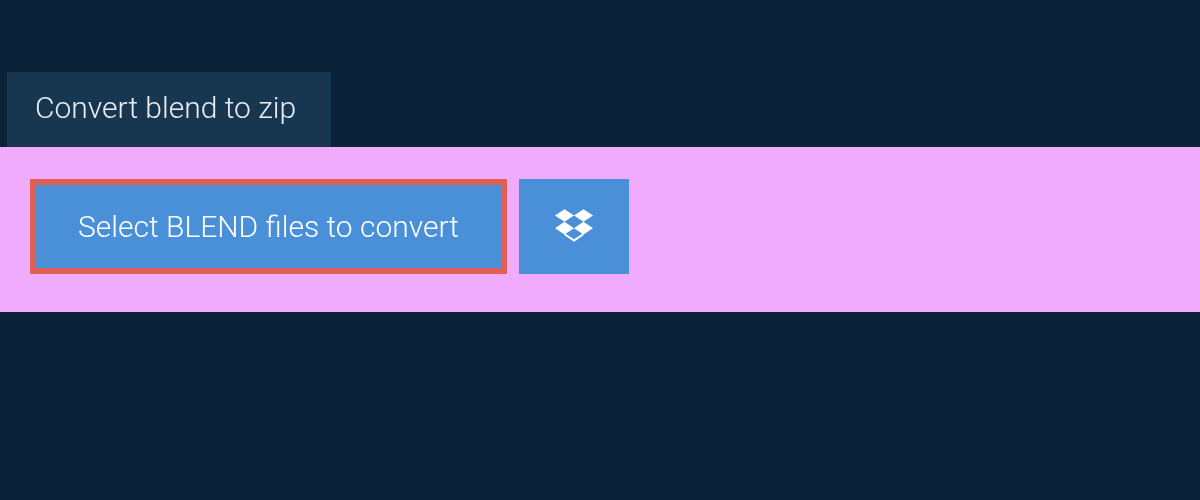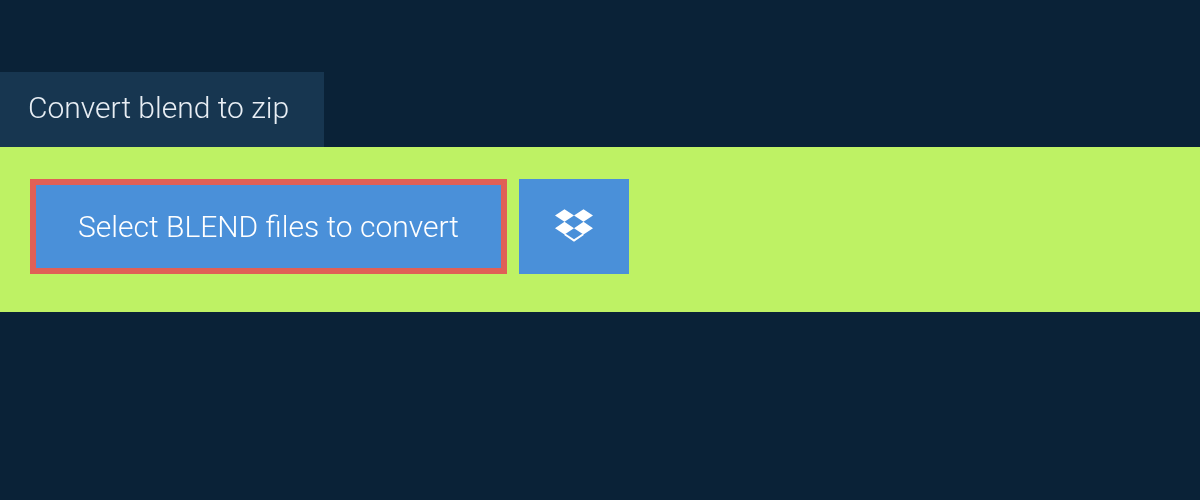--- a/index.html
+++ b/index.html
@@ -10,31 +10,32 @@
     body {
       width: 1200px;
       height: 500px;
       background: #0a2237;
       font-family: -apple-system, BlinkMacSystemFont, "Segoe UI", Roboto, Helvetica, Arial, sans-serif;
       overflow: hidden;
     }
     .tab-bar {
       display: flex;
       padding-top: 72px;
+      padding-left: 7px;
     }
     .tab {
       background: #173650;
       color: #e8eef4;
       font-size: 30px;
       font-weight: 300;
       padding: 18px 35px 22px 28px;
       display: inline-block;
     }
     .content-panel {
-      background: #bef264;
+      background: #f0abfc;
       padding: 32px 30px 38px 30px;
       width: 100%;
     }
     .upload-row {
       display: flex;
       gap: 12px;
       align-items: stretch;
     }
     .select-button {
       background: #4a90d9;

